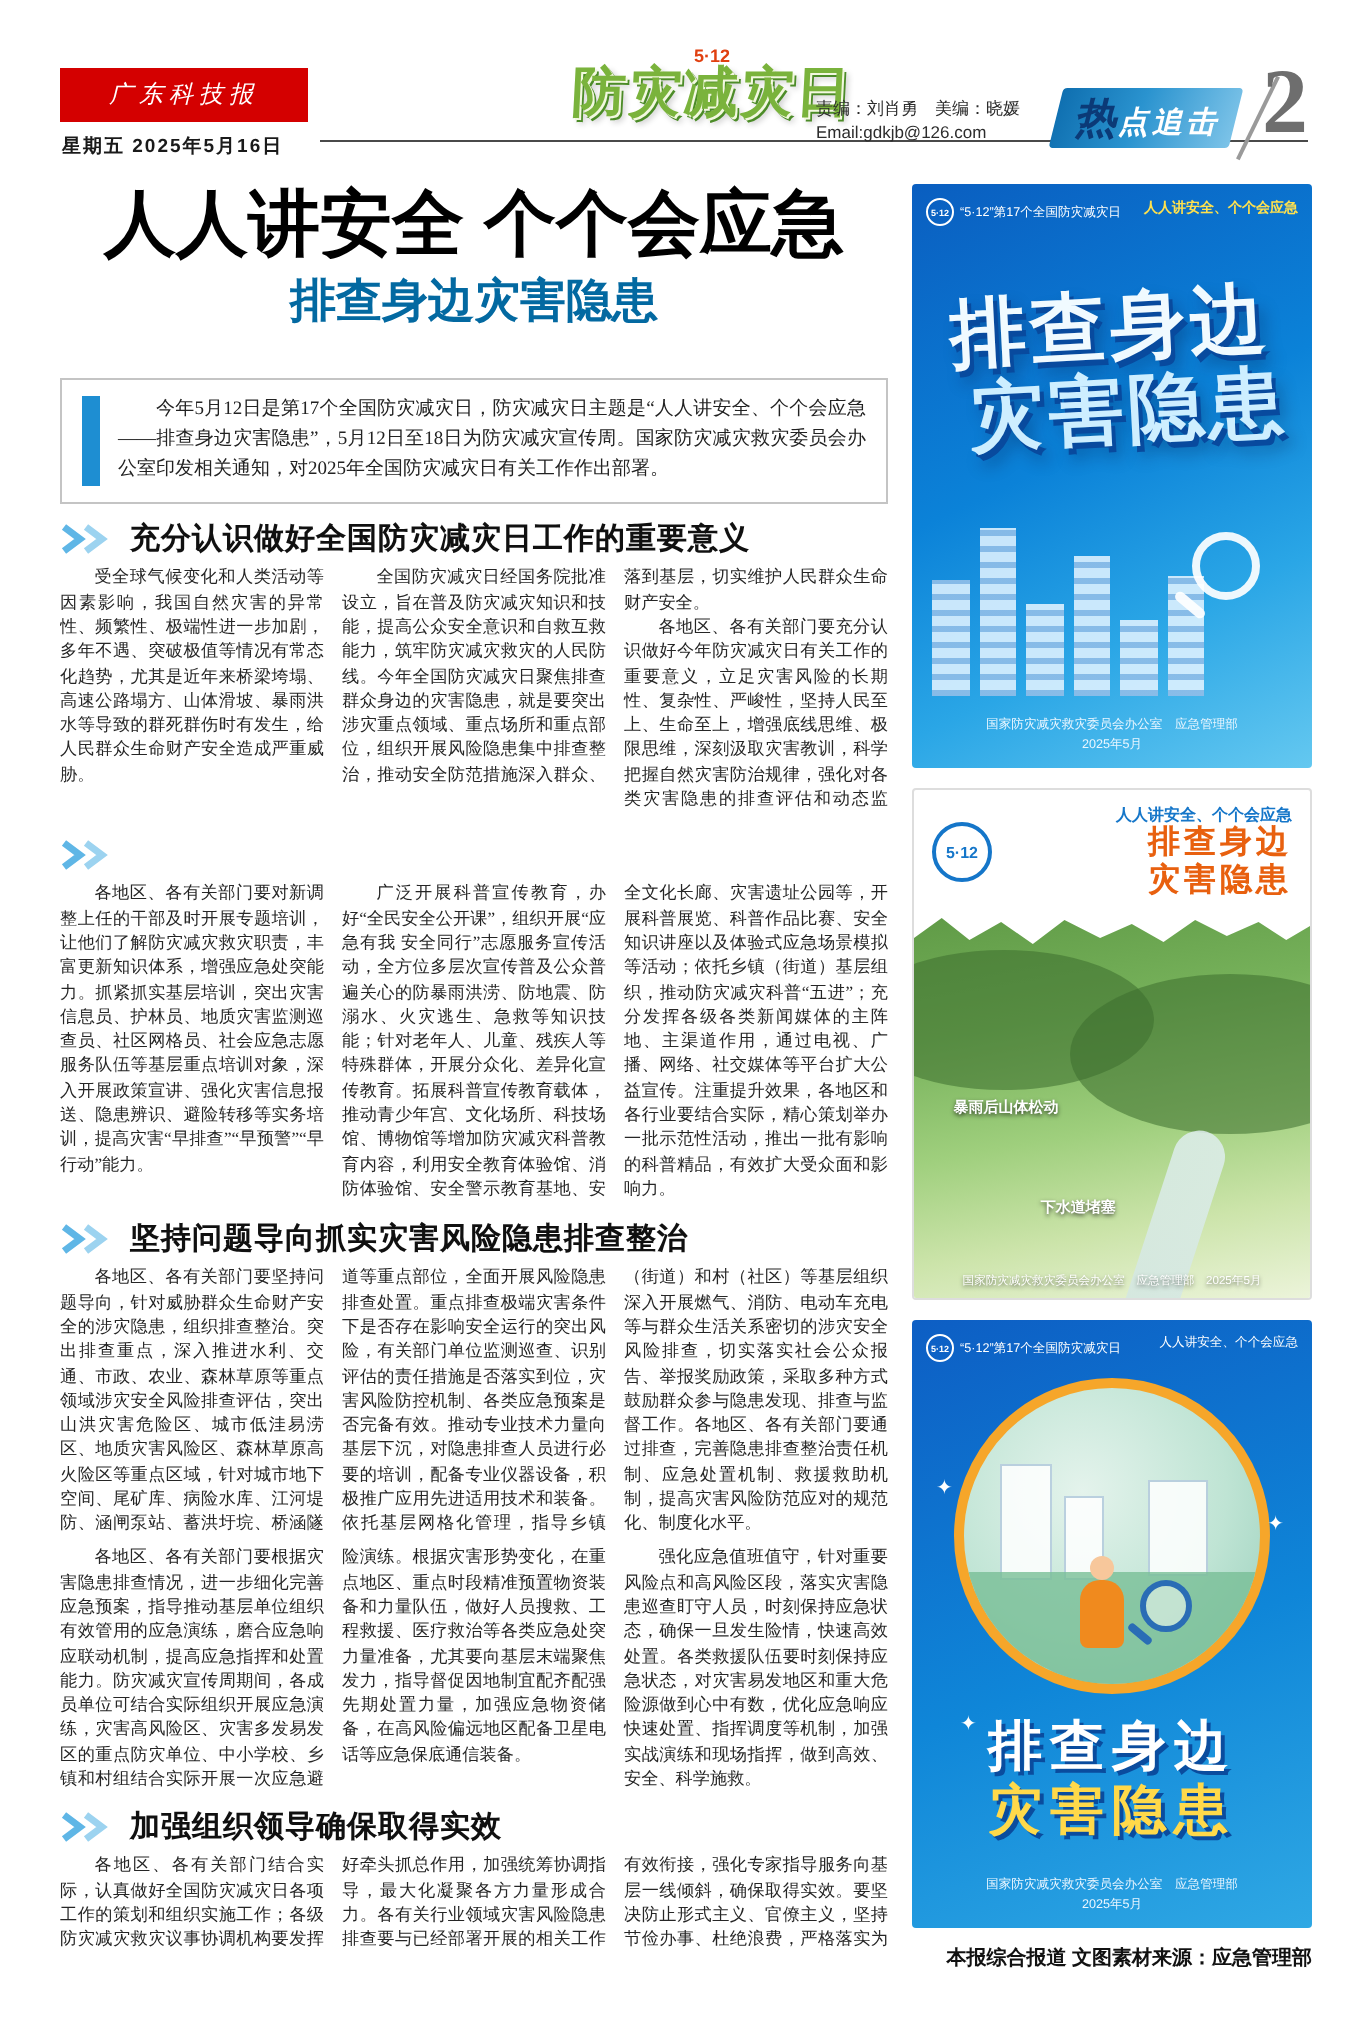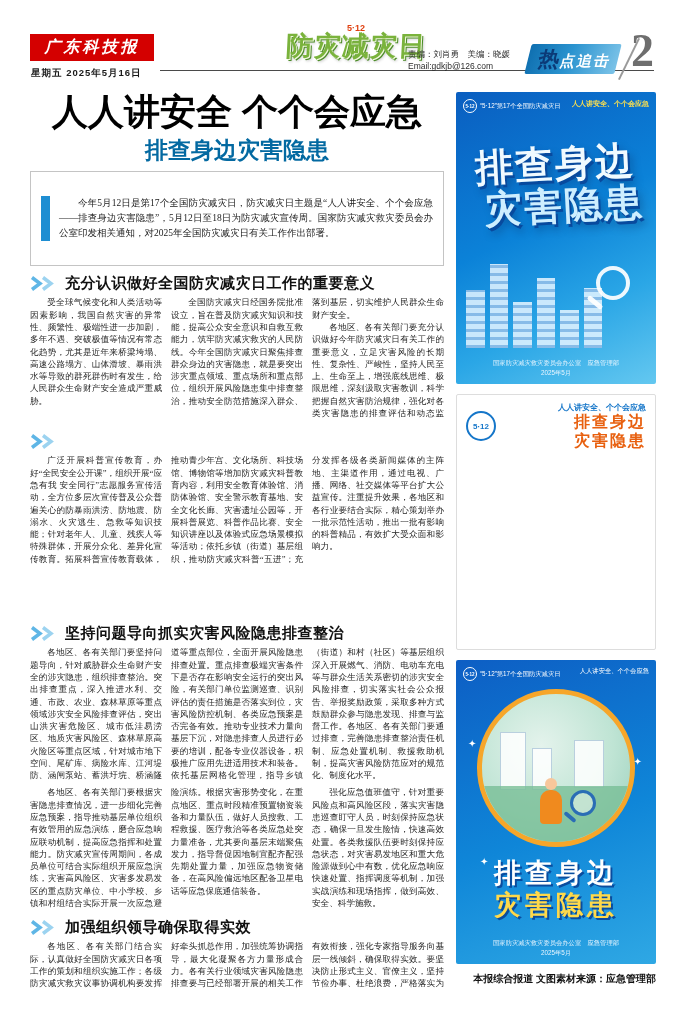--- a/index.html
+++ b/index.html
@@ -5,21 +5,21 @@
   * { margin:0; padding:0; box-sizing:border-box; }
   html,body { background:#9a9a9a; }
   .page { position:relative; width:680px; height:1012px; background:#fff; margin:0 auto;
           font-family:"Liberation Sans",sans-serif; overflow:hidden; box-shadow:0 0 4px rgba(0,0,0,.3); }
 
   
   .header { position:relative; height:60px; margin:24px 24px 0 30px; }
   .masthead-box { position:absolute; left:0; top:10px; width:124px; height:27px; background:#d40000;
                   display:flex; align-items:center; justify-content:center; }
   .masthead-box span { color:#fff; font-family:"Liberation Serif",serif; font-style:italic;
-                       font-weight:bold; font-size:16px; letter-spacing:3px; }
+                       font-weight:normal; font-size:12px; letter-spacing:3px; }
   .date-line { position:absolute; left:1px; top:43px; font-size:9.5px; font-weight:bold; color:#1a1a1a; letter-spacing:1px; }
   .rule { position:absolute; left:130px; right:2px; top:46px; border-top:1.5px solid #4a4a4a; }
   .banner-wrap { position:absolute; left:228px; top:2px; width:196px; text-align:center; background:#fff; padding:2px 4px 0; }
   .banner-tag { position:absolute; top:-3px; left:50%; transform:translateX(-50%); font-size:9px; font-weight:900; color:#e04010; }
   .banner-text { display:inline-block; font-size:27px; font-weight:900; color:#7ab33c; letter-spacing:1px;
                  text-shadow:1px 1px 0 #f2f8df, 2px 2px 0 #4c8c28, 3px 3px 3px rgba(0,0,0,.2);
                  transform:skewX(-3deg); font-family:"Liberation Sans",sans-serif; }
   .editor-block { position:absolute; left:378px; top:24px; font-size:8.5px; color:#2c2c2c; line-height:1.45; }
   .badge { position:absolute; left:498px; top:20px; width:90px; height:30px;
            background:linear-gradient(100deg,#0f6fb0,#2a93cf 45%,#7cc3e8); transform:skewX(-14deg);
@@ -34,21 +34,21 @@
   
   .content-row { display:flex; margin:8px 24px 0 30px; }
   .left-col { flex:0 0 414px; width:414px; }
   .right-col { width:200px; margin-left:12px; display:flex; flex-direction:column; }
 
   
   .headline { font-size:36px; font-weight:900; color:#000000; text-align:center; letter-spacing:0; line-height:1.12; }
   .subhead  { font-size:23px; font-weight:800; color:#0369a1; text-align:center; margin-top:3px; }
 
   
-  .intro-box { margin-top:5px; border:1px solid #c4c4c4; padding:24px 10px; display:flex; gap:9px; }
+  .intro-box { margin-top:23px; border:1px solid #c4c4c4; padding:8px 10px; display:flex; gap:9px; }
   .intro-bar { flex:none; width:9px; background:#1e8ed2; }
   .intro-text { font-family:"Liberation Serif",serif; font-size:9.5px; line-height:15px;
                 text-align:justify; color:#222; text-indent:2em; }
 
   
   .sec-head { display:flex; align-items:center; gap:7px; margin:8px 0 4px; height:18px; }
   .sec-title { font-size:15px; font-weight:900; color:#101010; letter-spacing:.5px; }
   .chev { flex:none; }
   .sec-body { column-count:3; column-gap:9px; overflow:hidden;
               font-family:"Liberation Serif",serif; font-size:8.6px; line-height:12.3px;
@@ -180,20 +180,21 @@
         <p>各地区、各有关部门要充分认识做好今年防灾减灾日有关工作的重要意义，立足灾害风险的长期性、复杂性、严峻性，坚持人民至上、生命至上，增强底线思维、极限思维，深刻汲取灾害教训，科学把握自然灾害防治规律，强化对各类灾害隐患的排查评估和动态监测，落实落细防范应对措施，不断提高全社会综合减灾能力，切实把确保人民生命安全放在第一位落到实处，以高水平安全保障高质量发展。</p>
       </div>
 
       <div class="sec-head">
         <svg class="chev" width="28" height="15" viewBox="0 0 28 15">
             <path d="M2 1.5 L10 7.5 L2 13.5" fill="none" stroke="#5fb6e6" stroke-width="3.5"></path>
             <path d="M13 1.5 L21 7.5 L13 13.5" fill="none" stroke="#9cd3f0" stroke-width="3.5"></path>
           </svg>
       </div>
       <div class="sec-body h-s2">
+        <p>各地区、各有关部门要对新调整上任的干部及时开展专题培训，让他们了解防灾减灾救灾职责，丰富更新知识体系，增强应急处突能力。抓紧抓实基层培训，突出灾害信息员、护林员、地质灾害监测巡查员、社区网格员、社会应急志愿服务队伍等基层重点培训对象，深入开展政策宣讲、强化灾害信息报送、隐患辨识、避险转移等实务培训，提高灾害“早排查”“早预警”“早行动”能力。</p>
         <p>广泛开展科普宣传教育，办好“全民安全公开课”，组织开展“应急有我 安全同行”志愿服务宣传活动，全方位多层次宣传普及公众普遍关心的防暴雨洪涝、防地震、防溺水、火灾逃生、急救等知识技能；针对老年人、儿童、残疾人等特殊群体，开展分众化、差异化宣传教育。拓展科普宣传教育载体，推动青少年宫、文化场所、科技场馆、博物馆等增加防灾减灾科普教育内容，利用安全教育体验馆、消防体验馆、安全警示教育基地、安全文化长廊、灾害遗址公园等，开展科普展览、科普作品比赛、安全知识讲座以及体验式应急场景模拟等活动；依托乡镇（街道）基层组织，推动防灾减灾科普“五进”；充分发挥各级各类新闻媒体的主阵地、主渠道作用，通过电视、广播、网络、社交媒体等平台扩大公益宣传。注重提升效果，各地区和各行业要结合实际，精心策划举办一批示范性活动，推出一批有影响的科普精品，有效扩大受众面和影响力。</p>
       </div>
 
       <div class="sec-head">
         <svg class="chev" width="28" height="15" viewBox="0 0 28 15">
             <path d="M2 1.5 L10 7.5 L2 13.5" fill="none" stroke="#5fb6e6" stroke-width="3.5"></path>
             <path d="M13 1.5 L21 7.5 L13 13.5" fill="none" stroke="#9cd3f0" stroke-width="3.5"></path>
           </svg>
         <span class="sec-title">坚持问题导向抓实灾害风险隐患排查整治</span>
       </div>
@@ -251,20 +252,28 @@
 
       <div class="poster poster2">
         <div class="p2-top">
           <span class="p2-emblem">5·12</span>
           <div class="p2-right">
             <div class="p2-slogan">人人讲安全、个个会应急</div>
             <div class="p2-t">排查身边</div>
             <div class="p2-t">灾害隐患</div>
           </div>
         </div>
+        <div class="p2-photo">
+          <div class="hill h1"></div>
+          <div class="hill h2"></div>
+          <div class="river"></div>
+          <span class="p2-label p2-l0">暴雨后山体松动</span>
+          <span class="p2-label p2-l1">下水道堵塞</span>
+          <div class="p2-org">国家防灾减灾救灾委员会办公室　应急管理部　2025年5月</div>
+        </div>
       </div>
 
       <div class="gap10"></div>
 
       <div class="poster poster3">
         <div class="p3-top">
           <div class="p-campaign">
             <span class="p-emblem">5·12</span>
             <span>“5·12”第17个全国防灾减灾日</span>
           </div>

